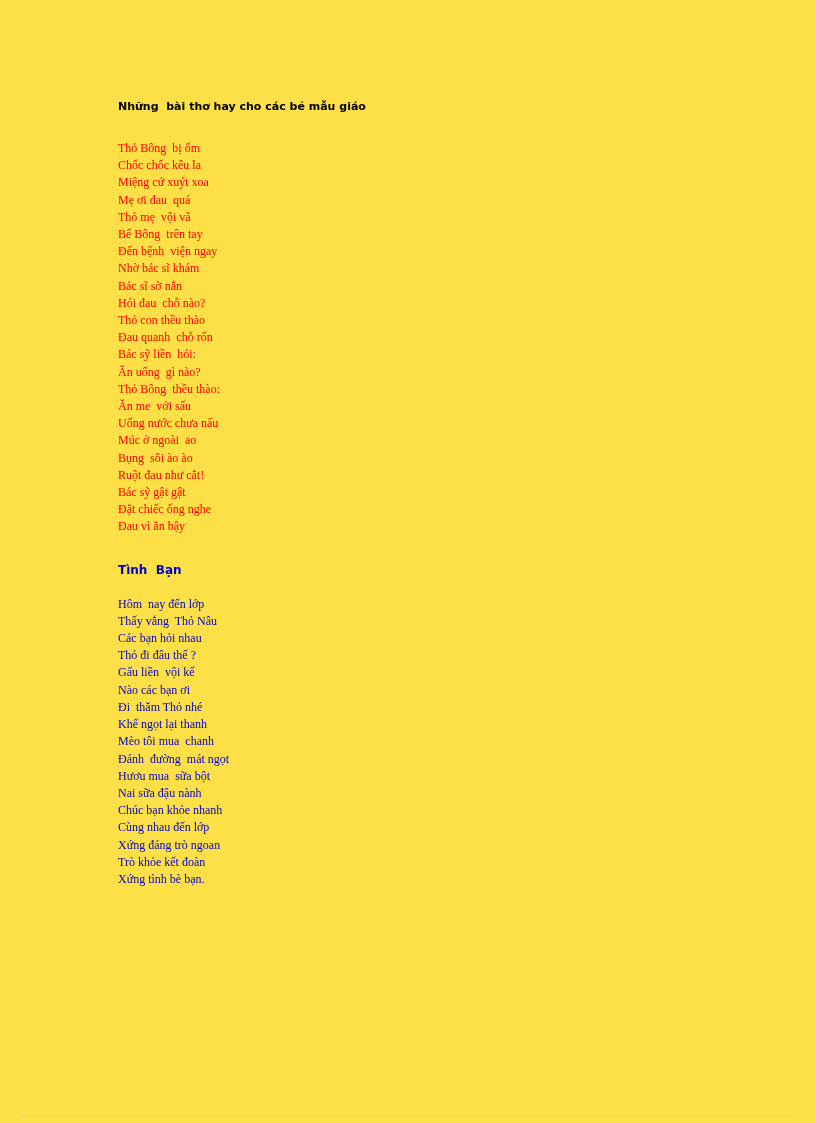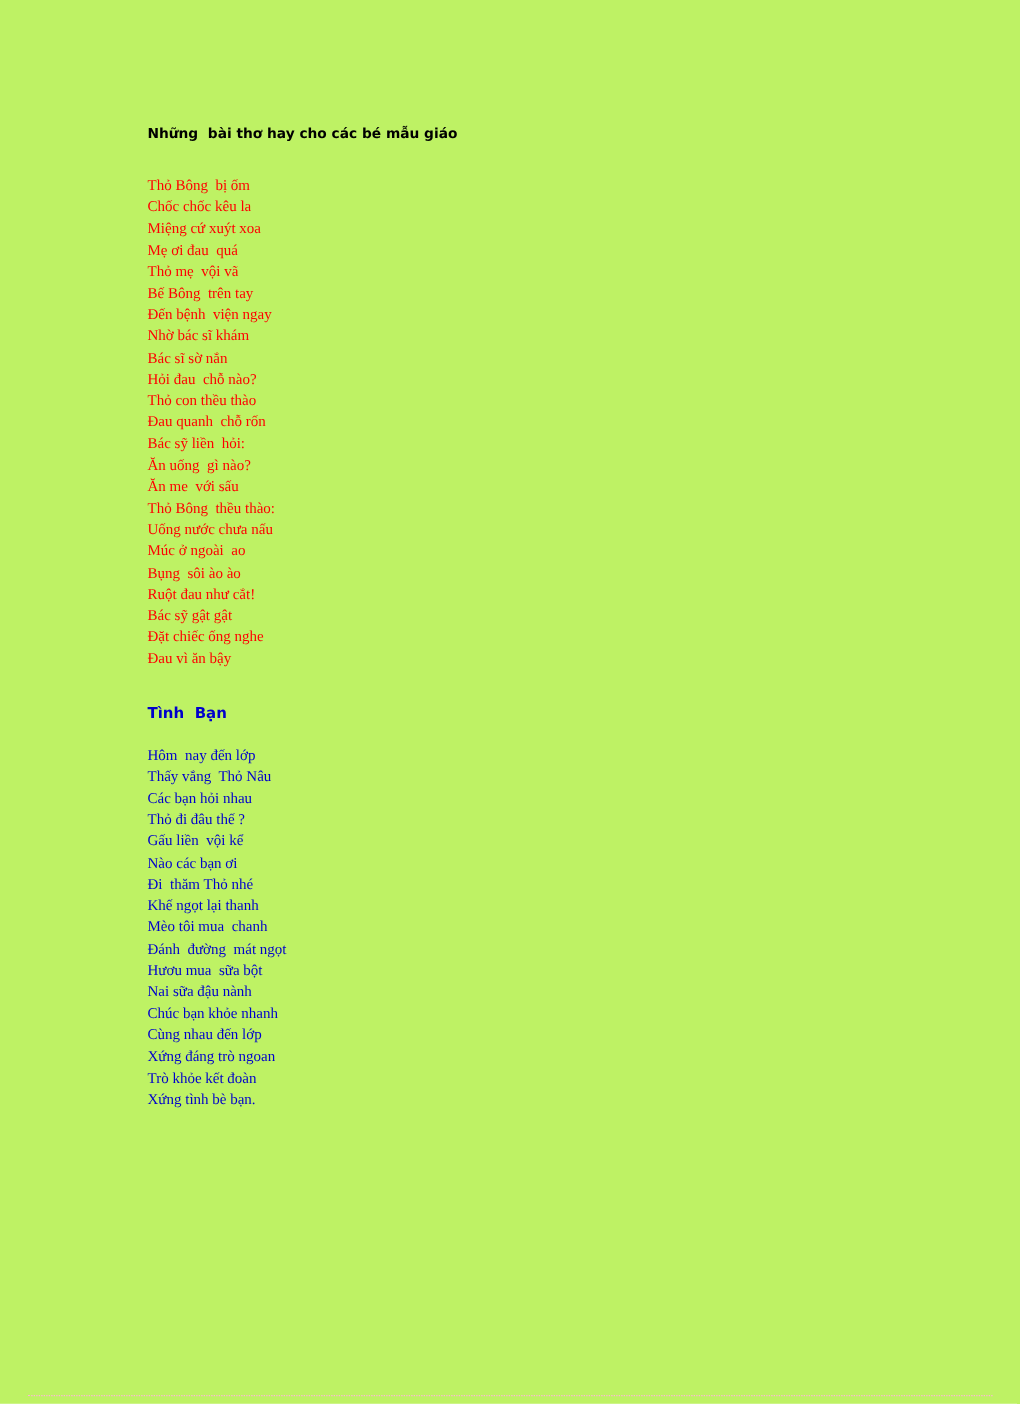--- a/index.html
+++ b/index.html
@@ -13,21 +13,21 @@
     position: relative;
     font-family: "DejaVu Sans", sans-serif;
     overflow: hidden;
   }
   .page {
     position: absolute;
     left: 0;
     top: 0;
     width: 816px;
     height: 1123px;
-    background: #bef264;
+    background: #fde047;
   }
   .content {
     position: absolute;
     left: 118px;
     top: 100px;
     width: 600px;
   }
   .doc-title {
     font-family: "DejaVu Sans", sans-serif;
     font-size: 11px;
@@ -97,22 +97,22 @@
       <div class="verse-line red">Thỏ mẹ  vội vã</div>
       <div class="verse-line red">Bế Bông  trên tay</div>
       <div class="verse-line red">Đến bệnh  viện ngay</div>
       <div class="verse-line red">Nhờ bác sĩ khám</div>
       <div class="verse-line red">Bác sĩ sờ nắn</div>
       <div class="verse-line red">Hỏi đau  chỗ nào?</div>
       <div class="verse-line red">Thỏ con thều thào</div>
       <div class="verse-line red">Đau quanh  chỗ rốn</div>
       <div class="verse-line red">Bác sỹ liền  hỏi:</div>
       <div class="verse-line red">Ăn uống  gì nào?</div>
+      <div class="verse-line red">Thỏ Bông  thều thào:</div>
       <div class="verse-line red">Ăn me  với sấu</div>
-      <div class="verse-line red">Thỏ Bông  thều thào:</div>
       <div class="verse-line red">Uống nước chưa nấu</div>
       <div class="verse-line red">Múc ở ngoài  ao</div>
       <div class="verse-line red">Bụng  sôi ào ào</div>
       <div class="verse-line red">Ruột đau như cắt!</div>
       <div class="verse-line red">Bác sỹ gật gật</div>
       <div class="verse-line red">Đặt chiếc ống nghe</div>
       <div class="verse-line red">Đau vì ăn bậy</div>
     </div>
 
     <div class="poem-gap"></div>

